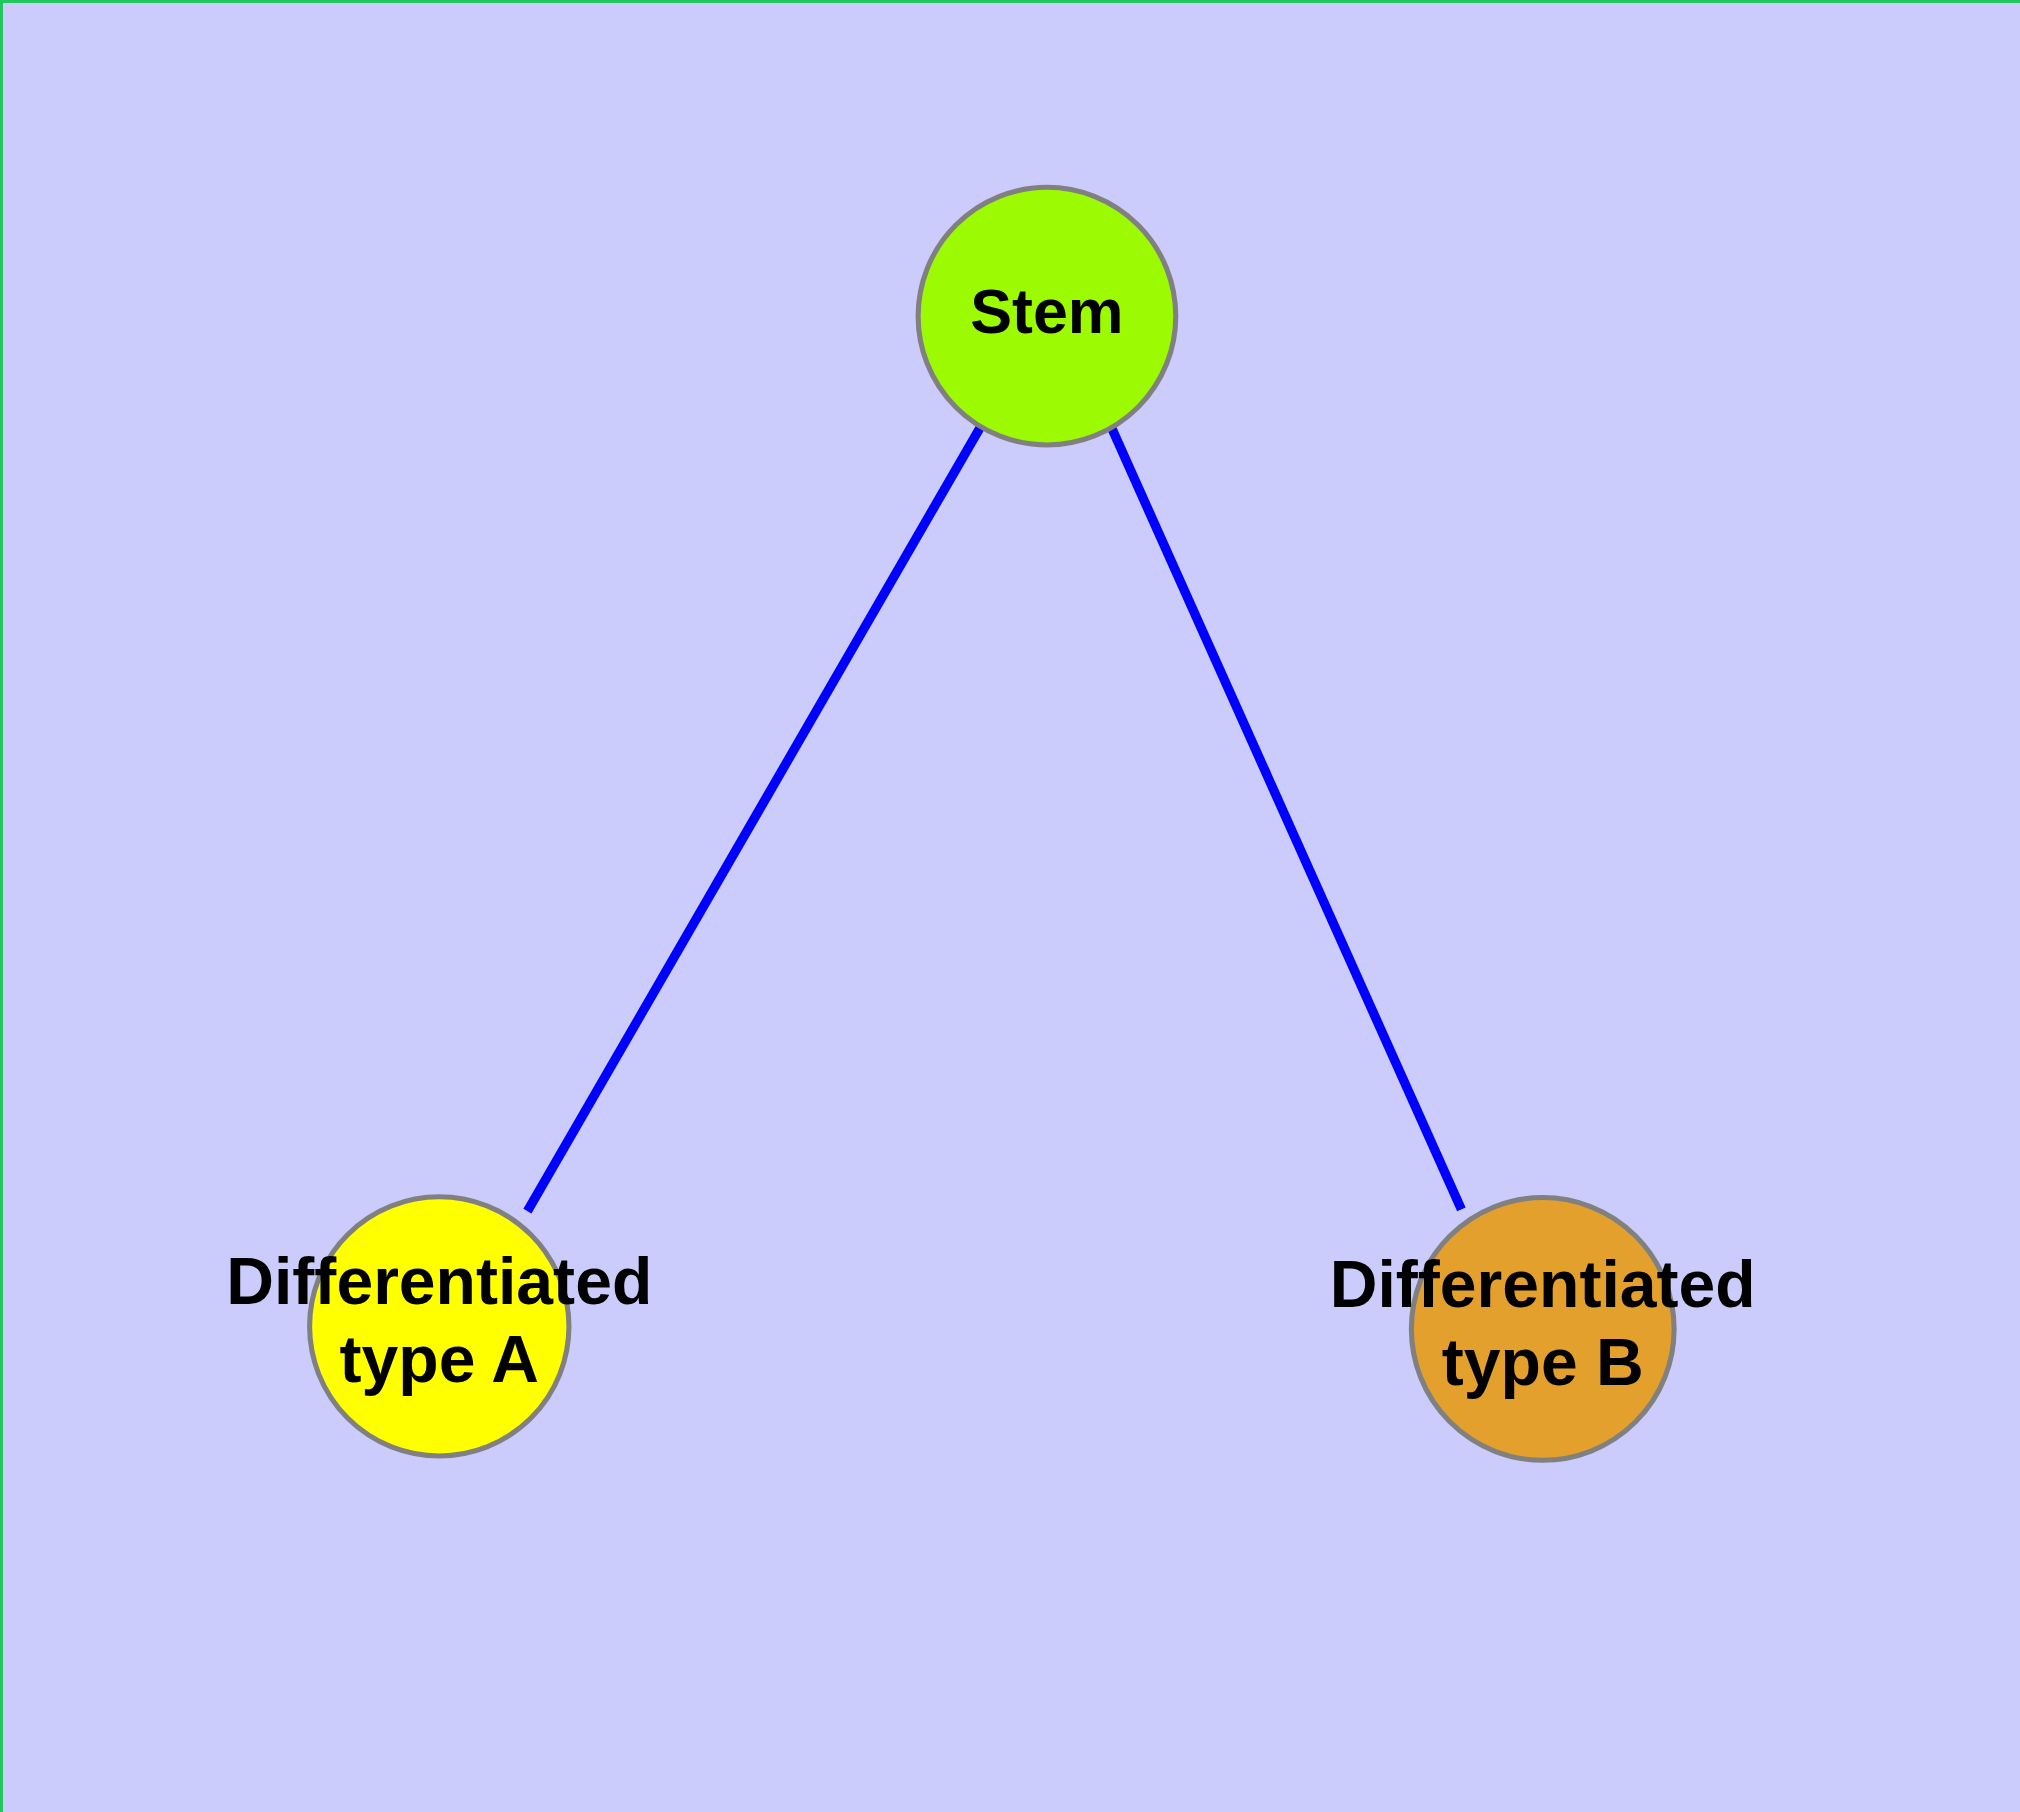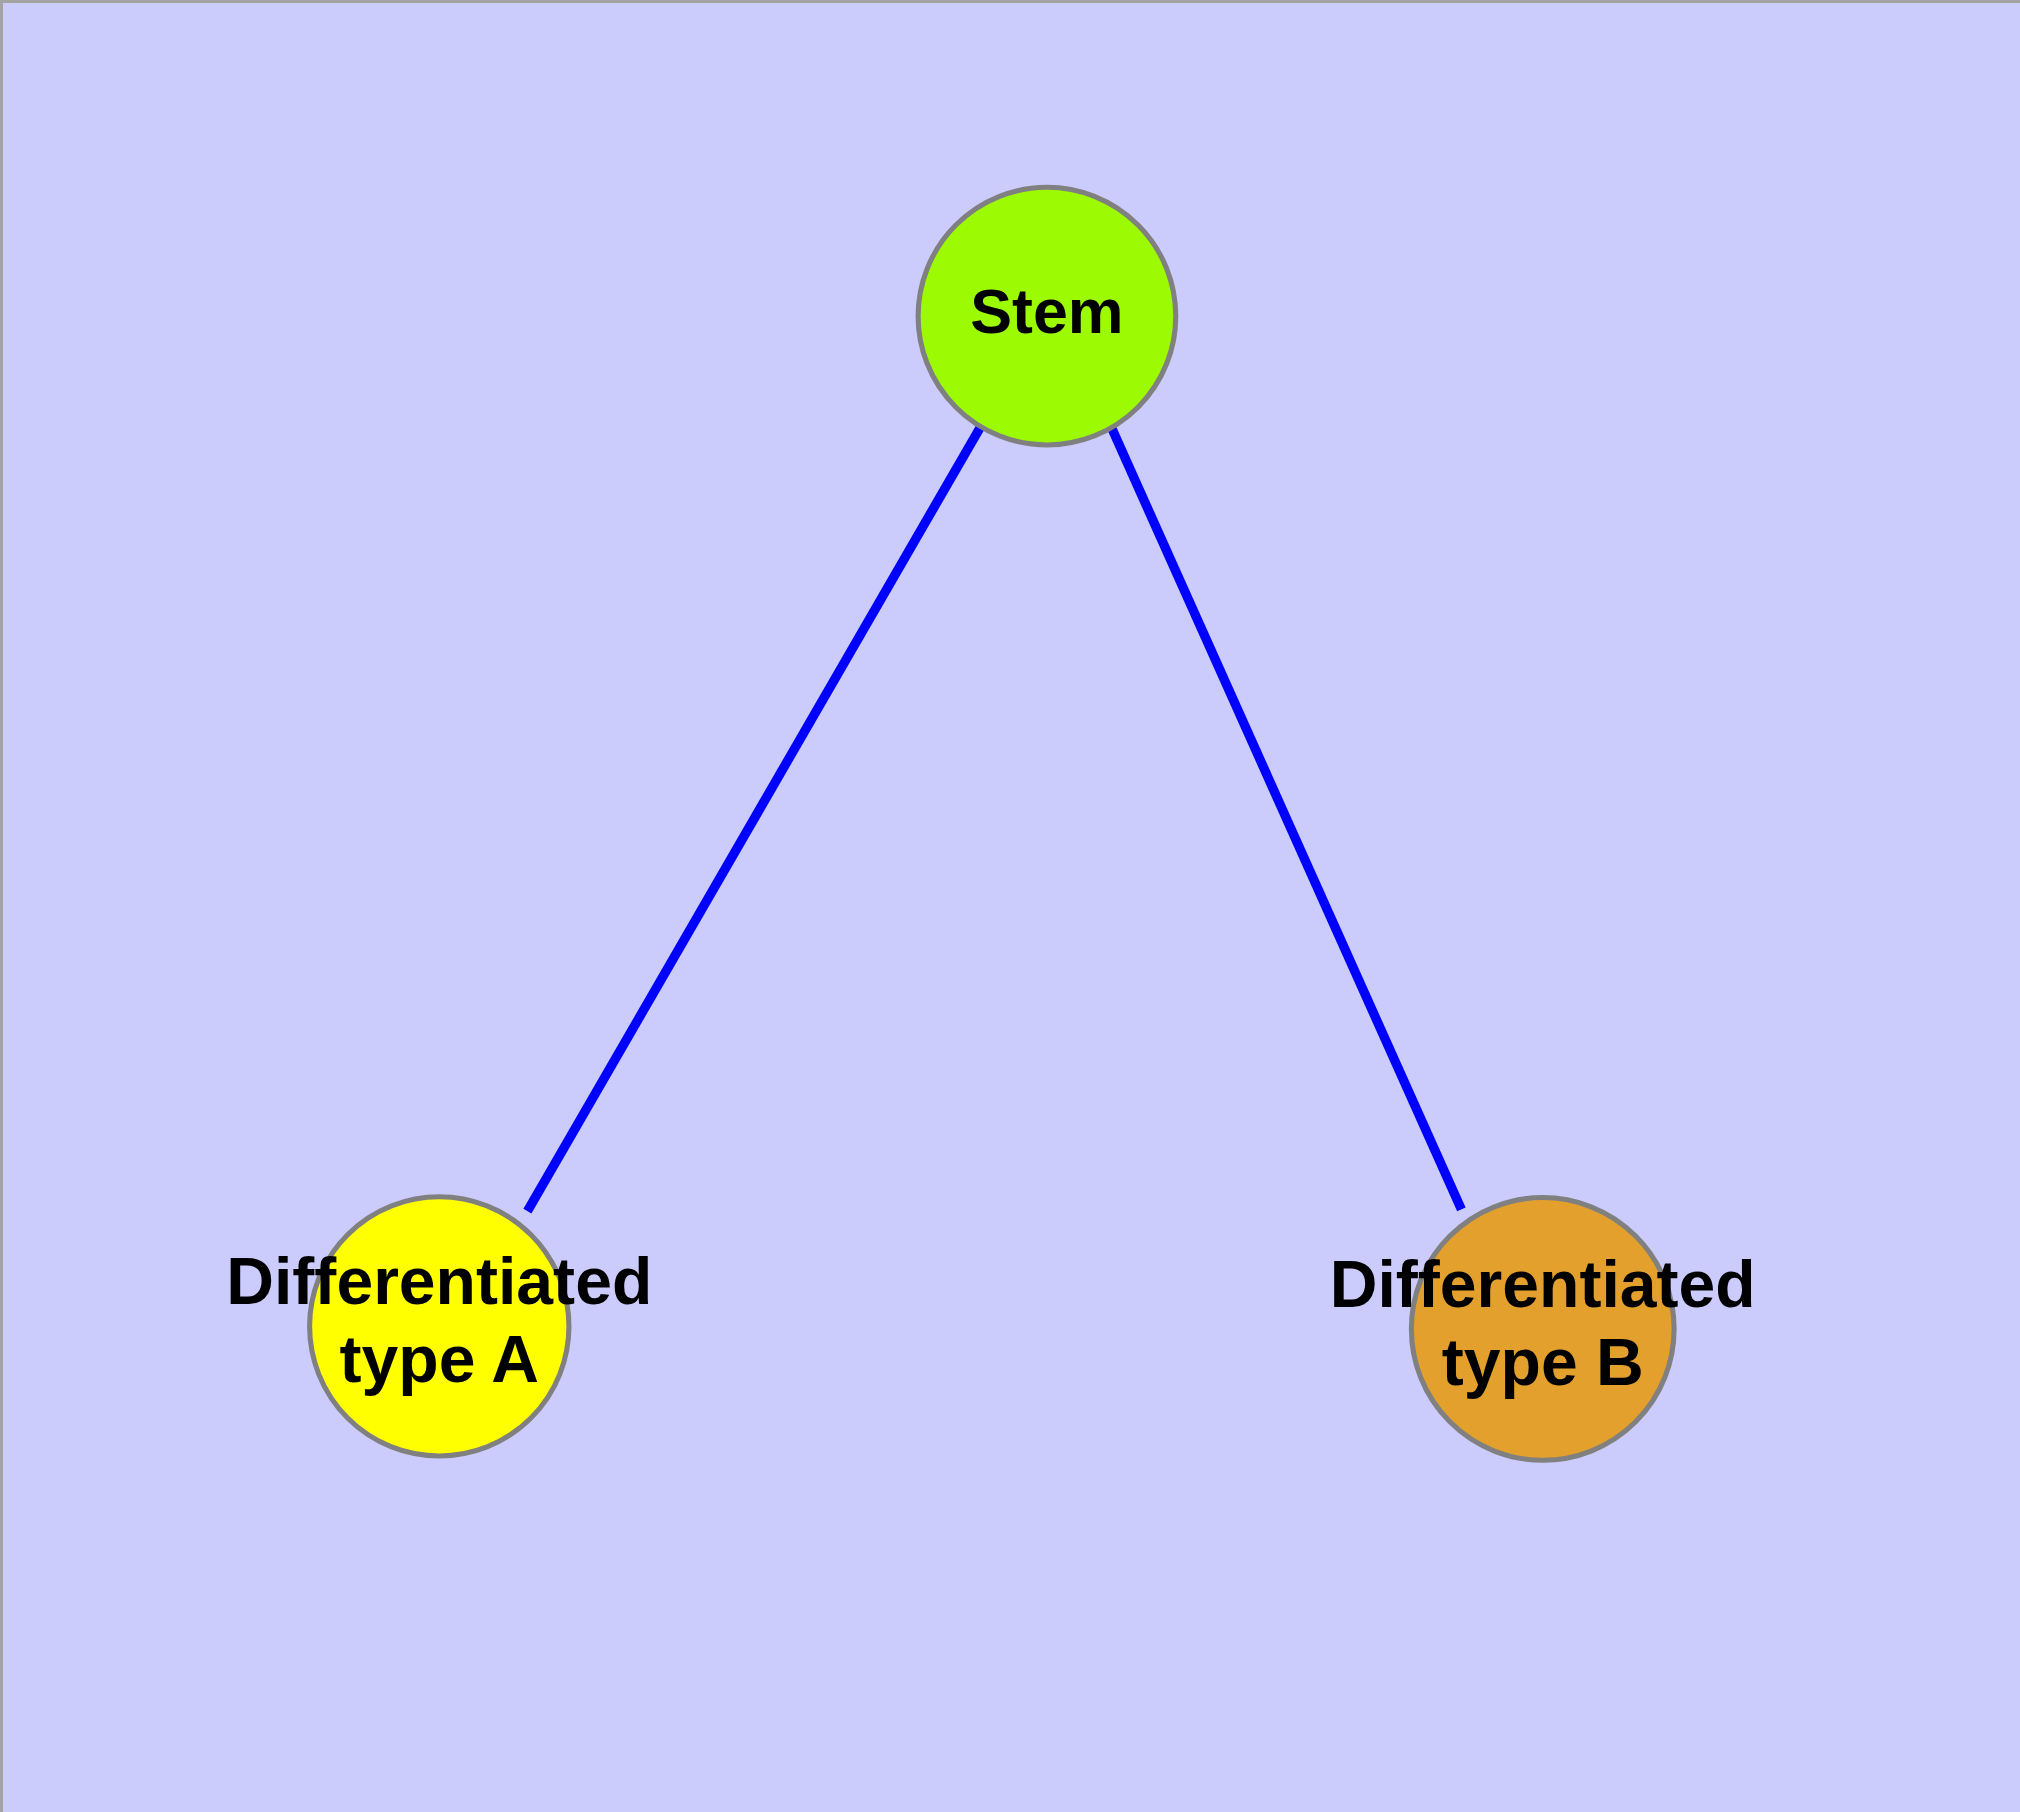--- a/index.html
+++ b/index.html
@@ -5,21 +5,21 @@
 <style>
   html, body {
     margin: 0;
     padding: 0;
     background: #ffffff;
   }
   #canvas {
     position: relative;
     width: 2021px;
     height: 1812px;
-    background: #a3a3a3;
+    background: #22c55e;
     overflow: hidden;
     font-family: "Liberation Sans", "DejaVu Sans", sans-serif;
   }
   #plot-area {
     position: absolute;
     left: 3.4px;
     top: 3.4px;
     width: 2017px;
     height: 1809px;
     background: #ccccfc;

